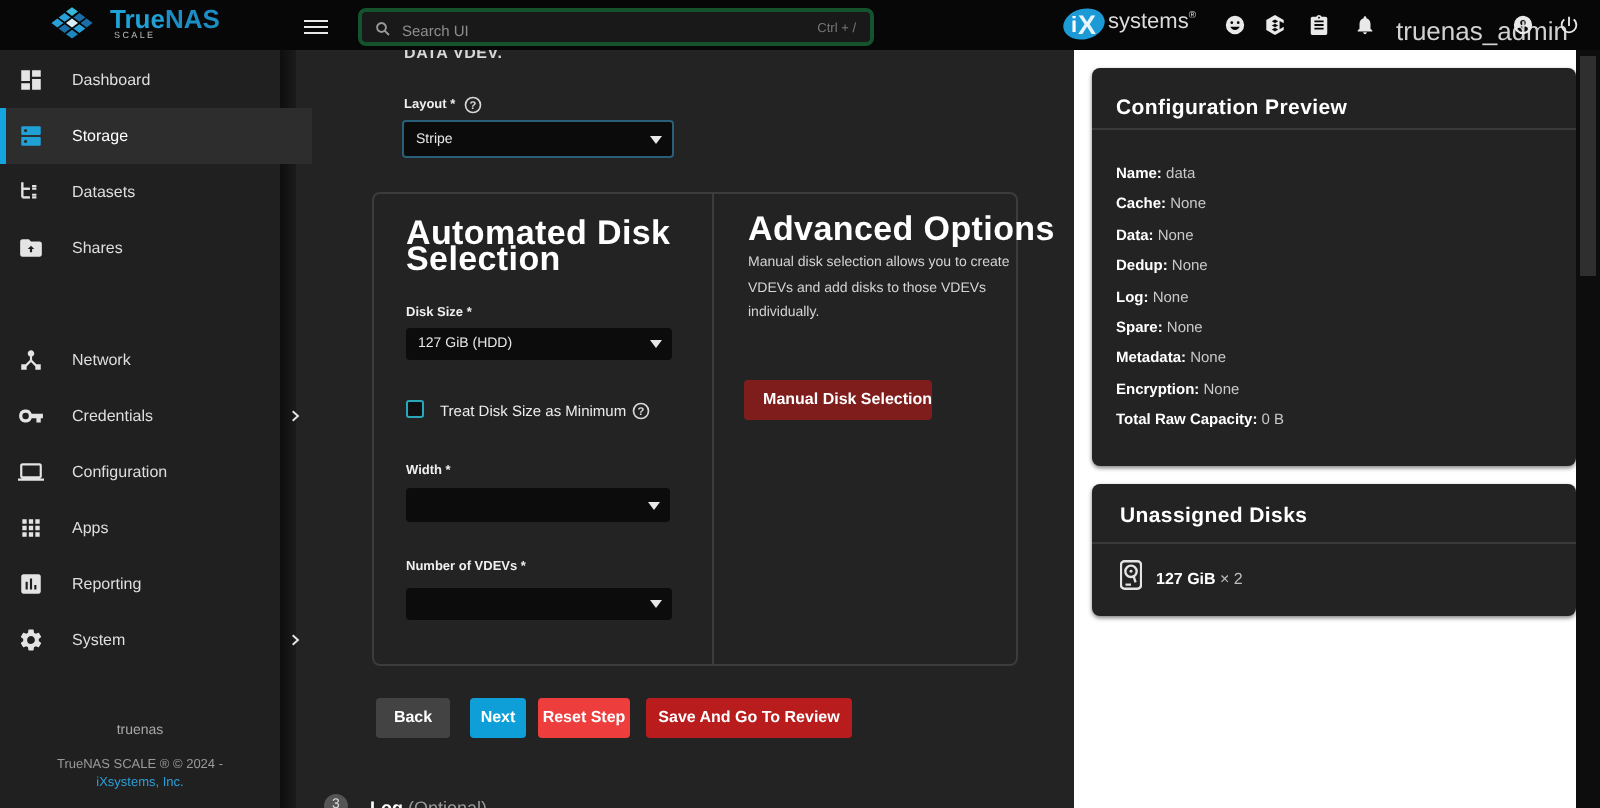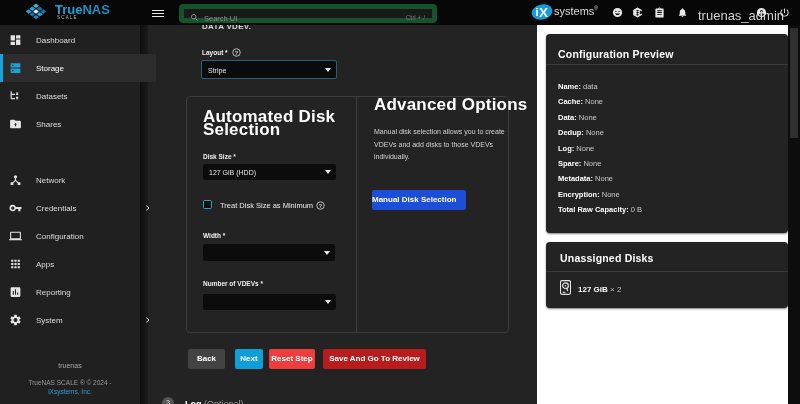--- a/index.html
+++ b/index.html
@@ -67,23 +67,23 @@
       </svg>
     <div class="label" style="left:55px;top:207px;">Width *</div>
     <div class="dd" style="left:55px;top:219px;width:132px;height:17px;">
       <div class="ddcaret"></div>
     </div>
     <div class="label" style="left:55px;top:255px;">Number of VDEVs *</div>
     <div class="dd" style="left:55px;top:269px;width:133px;height:16px;">
       <div class="ddcaret"></div>
     </div>
 
-    <div class="h2" style="left:226px;top:73px;">Advanced Options</div>
+    <div class="h2" style="left:226px;top:83px;">Advanced Options</div>
     <div class="abs" style="left:226px;top:101px;font-size:7px;line-height:12.7px;color:#d4d4d4;white-space:nowrap;">Manual disk selection allows you to create<br>VDEVs and add disks to those VDEVs<br>individually.</div>
-    <div class="abs" style="left:224px;top:165px;width:94px;height:20px;background:#1d4ed8;border-radius:2px;color:#fff;font-weight:bold;font-size:8px;text-align:left;line-height:20px;">Manual Disk Selection</div>
+    <div class="abs" style="left:224px;top:165px;width:94px;height:20px;background:#7f1d1d;border-radius:2px;color:#fff;font-weight:bold;font-size:8px;text-align:right;line-height:20px;">Manual Disk Selection</div>
 
     <div class="btn" style="left:40px;width:37px;background:#434343;">Back</div>
     <div class="btn" style="left:87px;width:28px;background:#0e9fd8;">Next</div>
     <div class="btn" style="left:121px;width:46px;background:#ee3d3d;">Reset Step</div>
     <div class="btn" style="left:175px;width:103px;background:#b91c1c;">Save And Go To Review</div>
 
     <div class="abs" style="left:14px;top:372px;width:12px;height:12px;border-radius:50%;background:#555;color:#ddd;font-size:7px;text-align:center;line-height:12px;">3</div>
     <div class="abs" style="left:37px;top:374px;font-size:9px;font-weight:bold;color:#fff;">Log <span style="font-weight:normal;color:#9a9a9a;">(Optional)</span></div>
   </div>
   <div id="rightpanel">
@@ -225,21 +225,21 @@
         <path d="M11 11.9 L14 14.1 L11 16.3 L8 14.1 Z" fill="#1f85bd"></path>
       </g>
     </svg>
     <div class="abs" style="left:55px;top:2px;font-size:13px;font-weight:bold;color:#1fa1d6;letter-spacing:0px;">True<span style="color:#1b8ec4;">NAS</span></div>
     <div class="abs" style="left:57px;top:15px;font-size:4.5px;color:#bbb;letter-spacing:1.2px;">SCALE</div>
 
     <div class="abs" style="left:152px;top:9.5px;width:12px;height:1.8px;background:#e8e8e8;"></div>
     <div class="abs" style="left:152px;top:12.6px;width:12px;height:1.8px;background:#e8e8e8;"></div>
     <div class="abs" style="left:152px;top:15.7px;width:12px;height:1.8px;background:#e8e8e8;"></div>
 
-    <div class="abs" style="left:179px;top:3.5px;width:258px;height:19px;background:#191919;border:5px solid #14532d;border-radius:4px;">
+    <div class="abs" style="left:179px;top:3.5px;width:258px;height:19px;background:#191919;border:2px solid #14532d;border-radius:4px;">
       <svg class="abs" style="left:6px;top:4.5px;" width="9" height="9" viewBox="0 0 24 24">
           <path fill="none" stroke="#9a9a9a" stroke-width="2.6" d="M14.5 14.5 L20 20 M10 4 a6 6 0 1 0 0.01 0 Z"></path>
         </svg>
       <div class="abs" style="left:20px;top:5px;font-size:7.5px;color:#8d8d8d;">Search UI</div>
       <div class="abs" style="right:7px;top:5.5px;font-size:6.5px;color:#787878;">Ctrl + /</div>
     </div>
 
     <svg class="abs" style="left:531px;top:3px;" width="24" height="18" viewBox="0 0 24 18">
       <ellipse cx="11" cy="9" rx="10.5" ry="7.6" fill="#1c9ad6" transform="rotate(-14 11 9)"></ellipse>
       <text x="4.5" y="13" font-size="11" font-weight="bold" fill="#fff" font-family="Liberation Sans">i</text>

